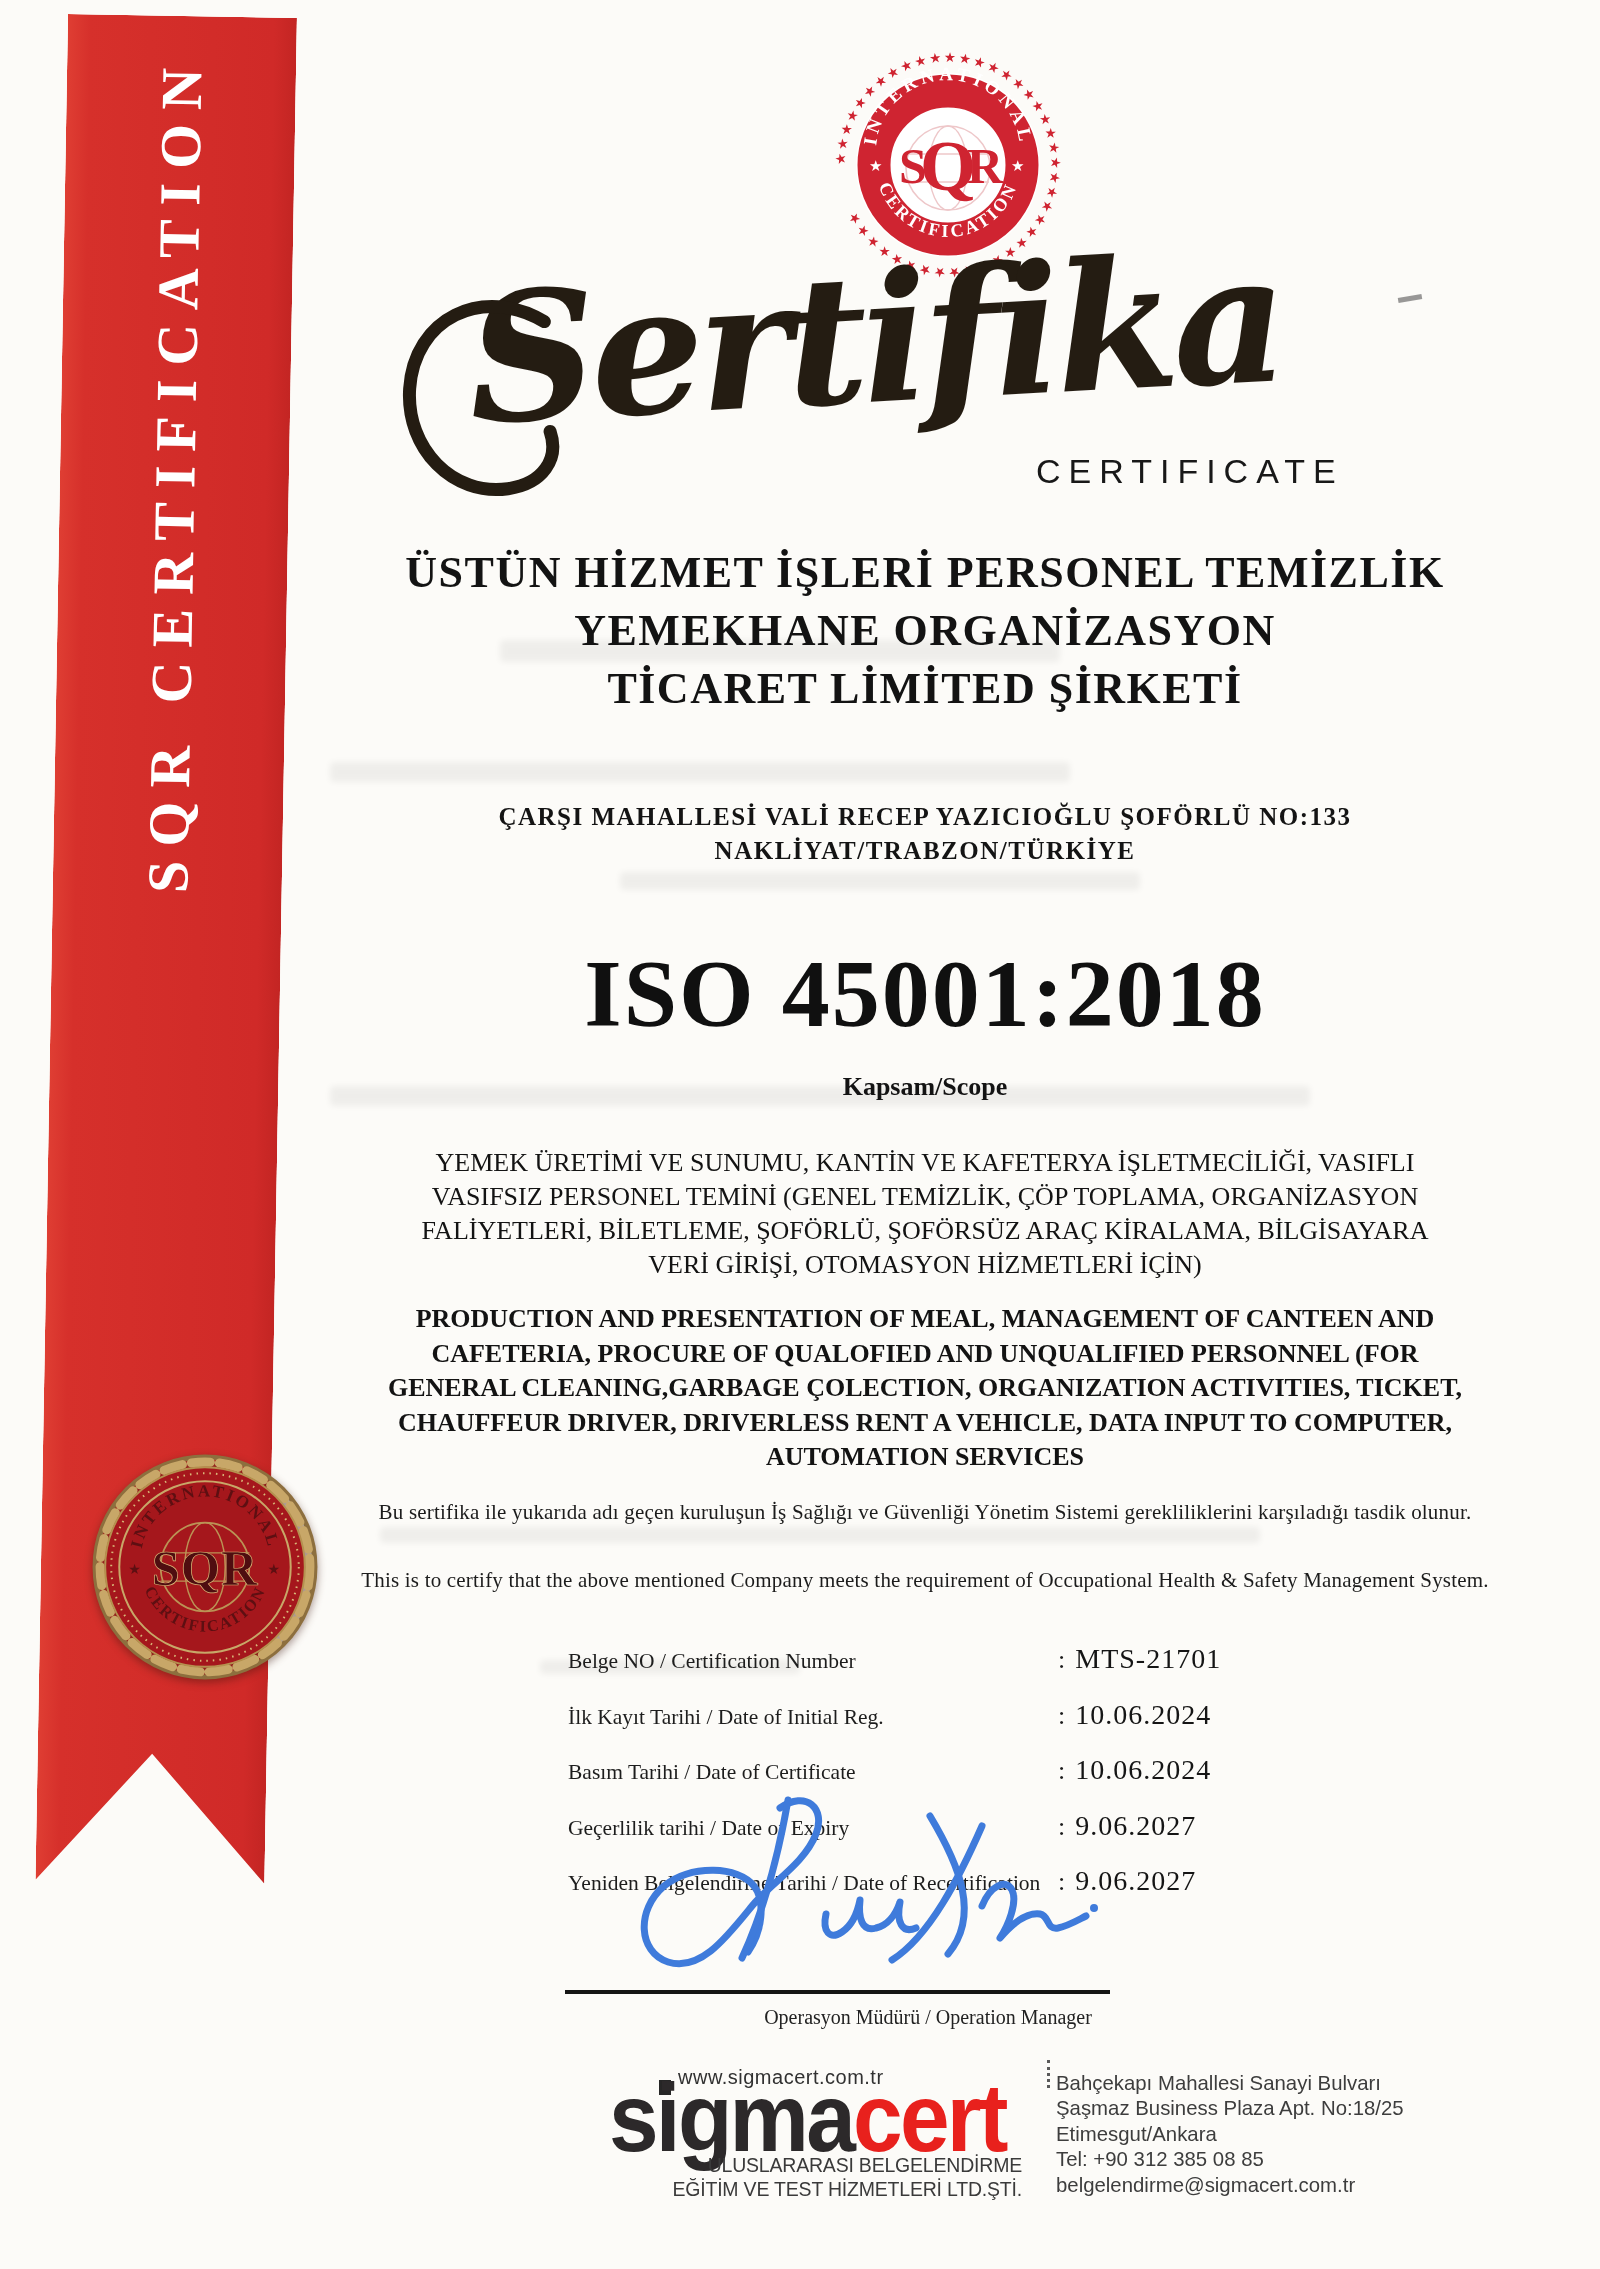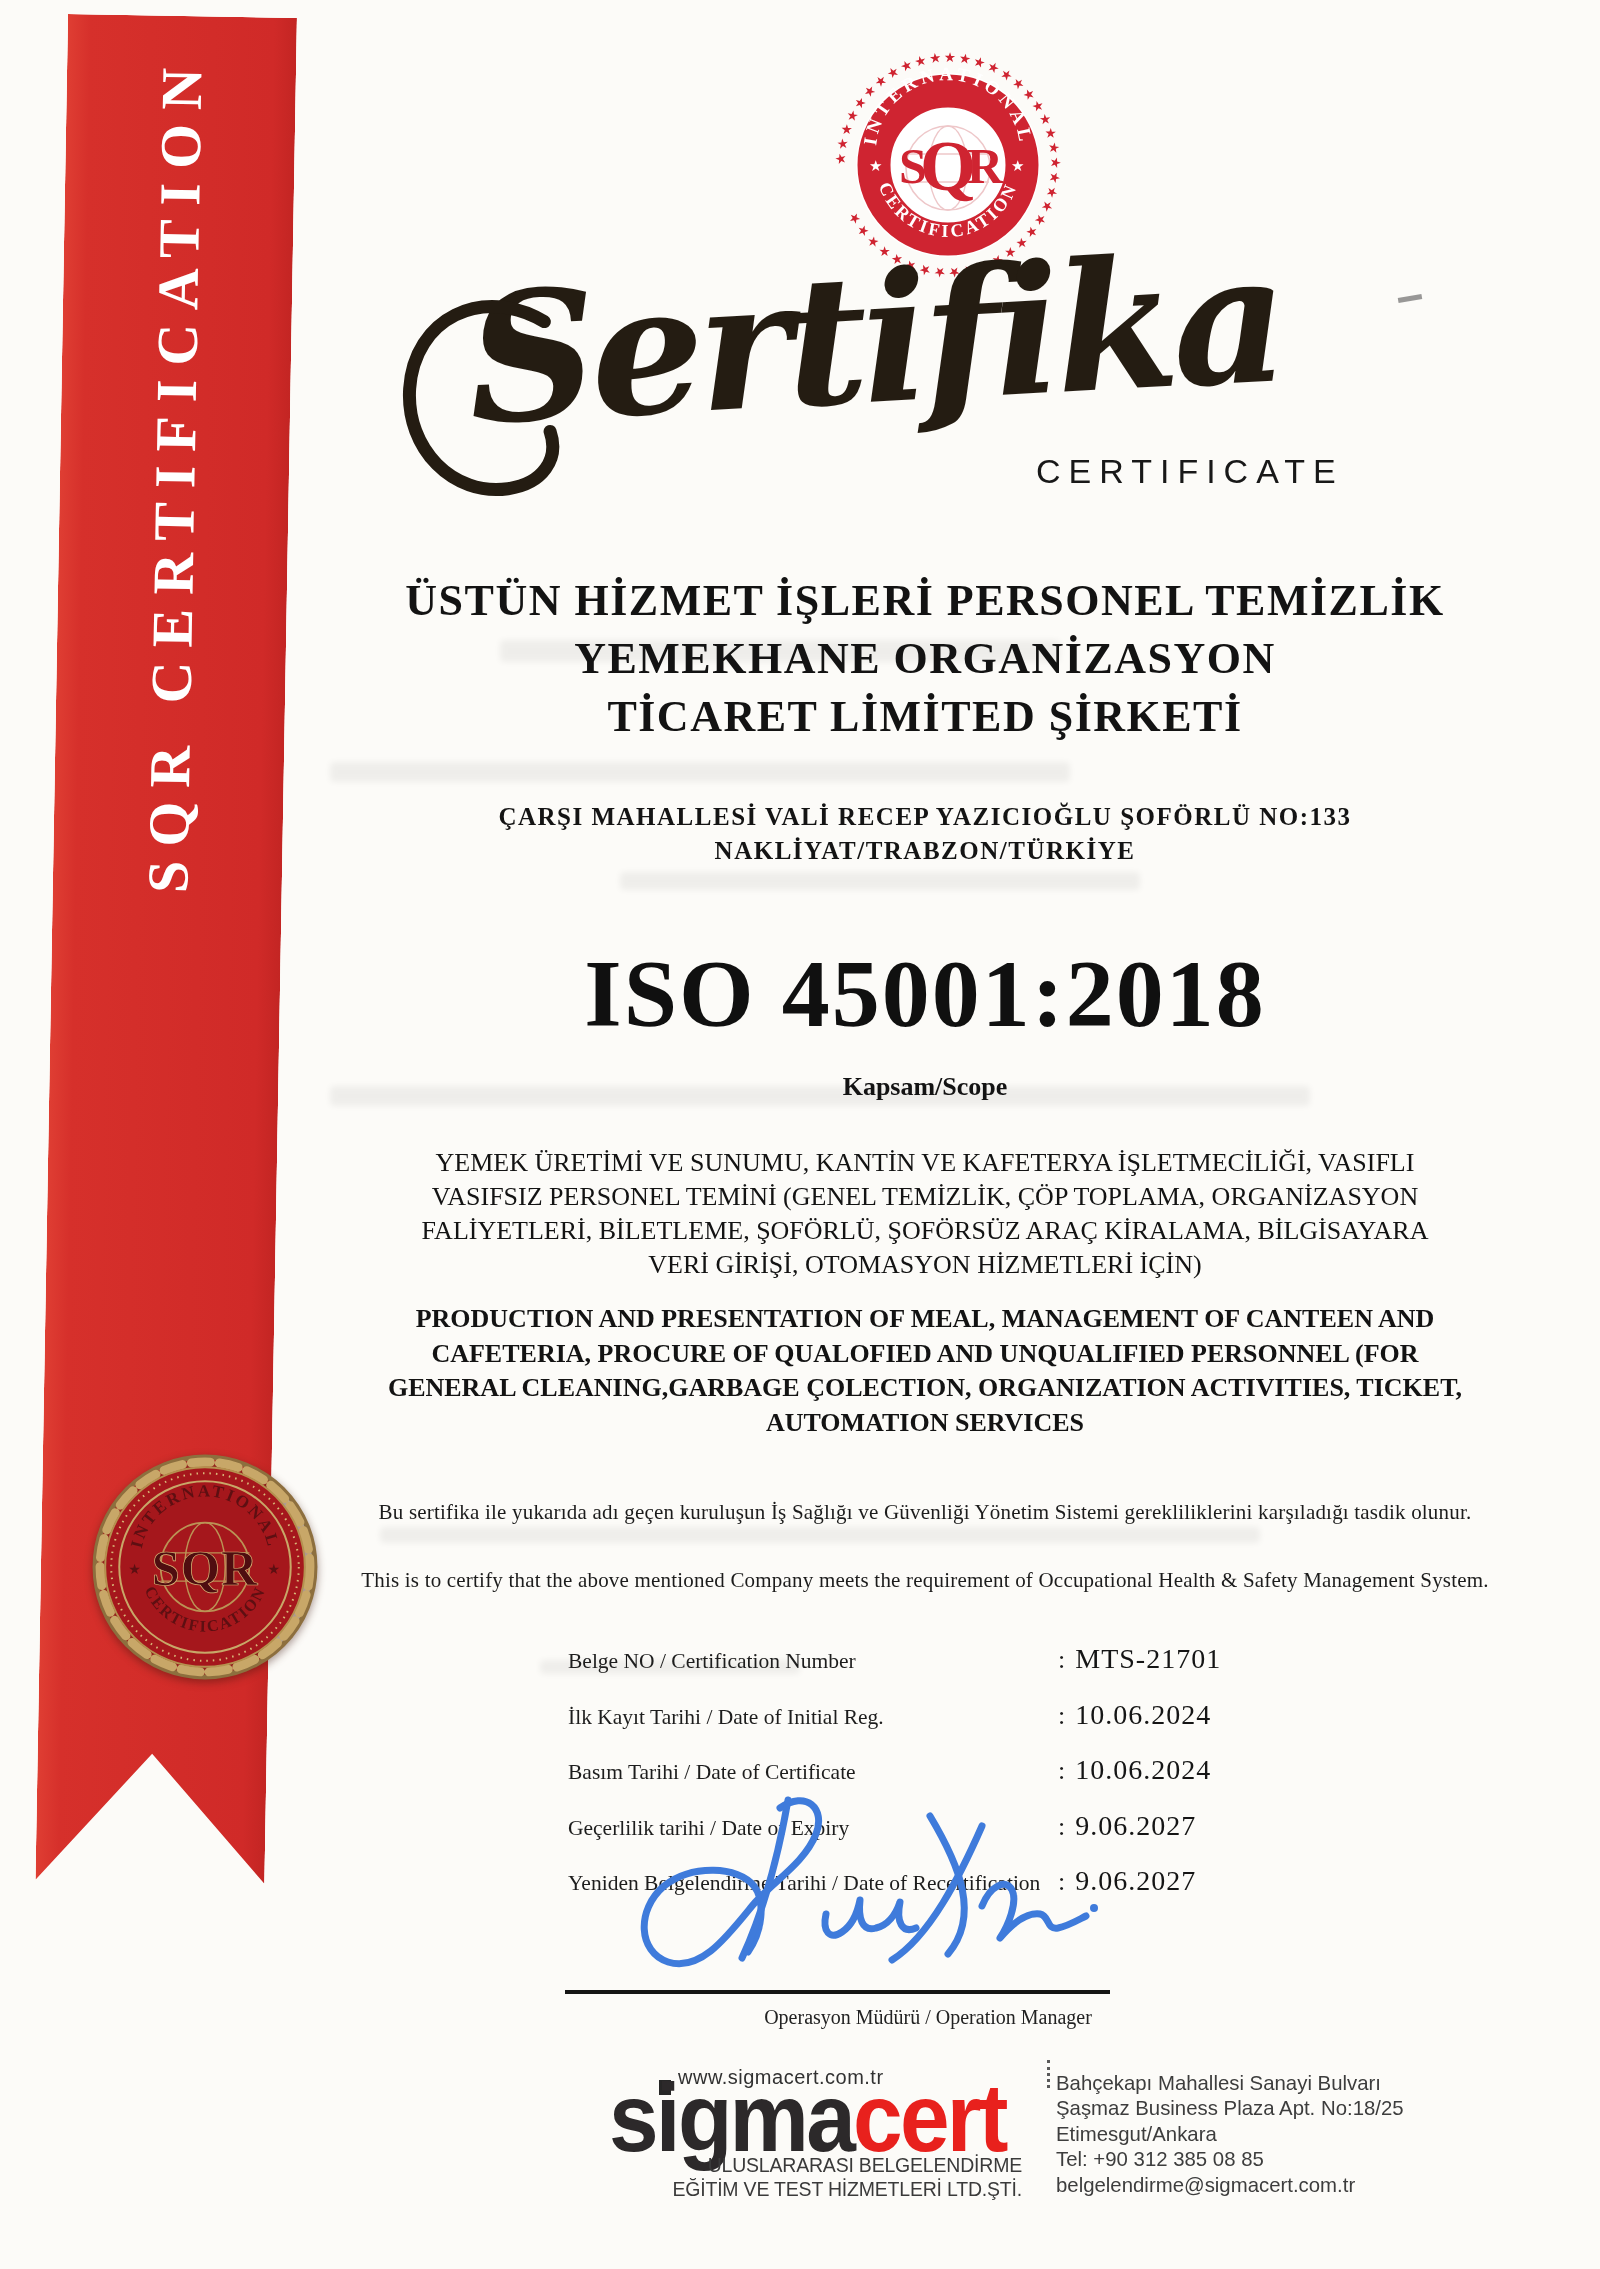--- a/index.html
+++ b/index.html
@@ -25,21 +25,21 @@
           font-size:178px;color:#241c12;transform:rotate(-3deg);letter-spacing:-6px;
           white-space:nowrap;}
   .script-title .lead-swash{position:absolute;left:-72px;top:40px;width:170px;height:210px;}
   .cert-caption{position:absolute;left:998px;top:452px;width:320px;
           font-family:"Liberation Sans",sans-serif;font-size:34px;letter-spacing:8px;
           color:#181818;white-space:nowrap;margin-left:38px;}
   .title-dash{position:absolute;left:1398px;top:296px;width:24px;height:5px;background:#555;
           opacity:.6;transform:rotate(-10deg);}
   
   .centerwrap{position:absolute;left:330px;width:1190px;text-align:center;}
-  .company{top:572px;}
+  .company{top:544px;}
   .company .line{font-weight:bold;font-size:44px;letter-spacing:1.5px;line-height:58px;white-space:nowrap;color:#131313;}
   .address{top:800px;}
   .address .line{font-weight:bold;font-size:25px;letter-spacing:1.5px;line-height:34px;white-space:nowrap;color:#141414;}
   .iso{top:938px;font-weight:bold;font-size:96px;letter-spacing:2px;color:#101010;white-space:nowrap;}
   .kapsam{top:1072px;font-weight:bold;font-size:26px;color:#131313;}
   .scope-tr{top:1146px;}
   .scope-tr .line{font-weight:normal;font-size:26px;line-height:34px;white-space:nowrap;color:#131313;}
   .scope-en{top:1302px;}
   .scope-en .line{font-weight:bold;font-size:26px;line-height:34.5px;white-space:nowrap;color:#131313;}
   .stmt-tr{top:1500px;font-size:21px;letter-spacing:.2px;color:#1c1c1c;white-space:nowrap;}
@@ -171,20 +171,21 @@
   <div class="centerwrap scope-tr">
     <div class="line">YEMEK ÜRETİMİ VE SUNUMU, KANTİN VE KAFETERYA İŞLETMECİLİĞİ, VASIFLI</div>
     <div class="line">VASIFSIZ PERSONEL TEMİNİ (GENEL TEMİZLİK, ÇÖP TOPLAMA, ORGANİZASYON</div>
     <div class="line">FALİYETLERİ, BİLETLEME, ŞOFÖRLÜ, ŞOFÖRSÜZ ARAÇ KİRALAMA, BİLGİSAYARA</div>
     <div class="line">VERİ GİRİŞİ, OTOMASYON HİZMETLERİ İÇİN)</div>
   </div>
   <div class="centerwrap scope-en">
     <div class="line">PRODUCTION AND PRESENTATION OF MEAL, MANAGEMENT OF CANTEEN AND</div>
     <div class="line">CAFETERIA, PROCURE OF QUALOFIED AND UNQUALIFIED PERSONNEL (FOR</div>
     <div class="line">GENERAL CLEANING,GARBAGE ÇOLECTION, ORGANIZATION ACTIVITIES, TICKET,</div>
+    <div class="line">CHAUFFEUR DRIVER, DRIVERLESS RENT A VEHICLE, DATA INPUT TO COMPUTER,</div>
     <div class="line">AUTOMATION SERVICES</div>
   </div>
 
   <div class="centerwrap stmt-tr">Bu sertifika ile yukarıda adı geçen kuruluşun İş Sağlığı ve Güvenliği Yönetim Sistemi gerekliliklerini karşıladığı tasdik olunur.</div>
   <div class="centerwrap stmt-en">This is to certify that the above mentioned Company meets the requirement of Occupational Health &amp; Safety Management System.</div>
 
   <div class="details">
     <div class="drow">
       <span class="dlabel">Belge NO / Certification Number</span>
       <span class="dcolon">:</span>

